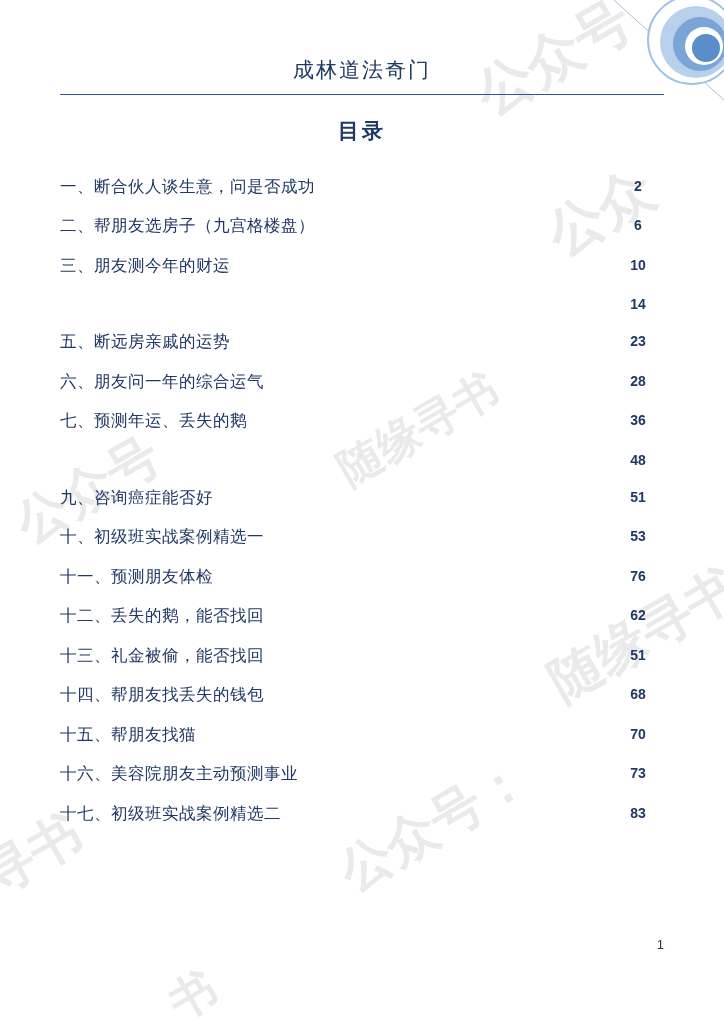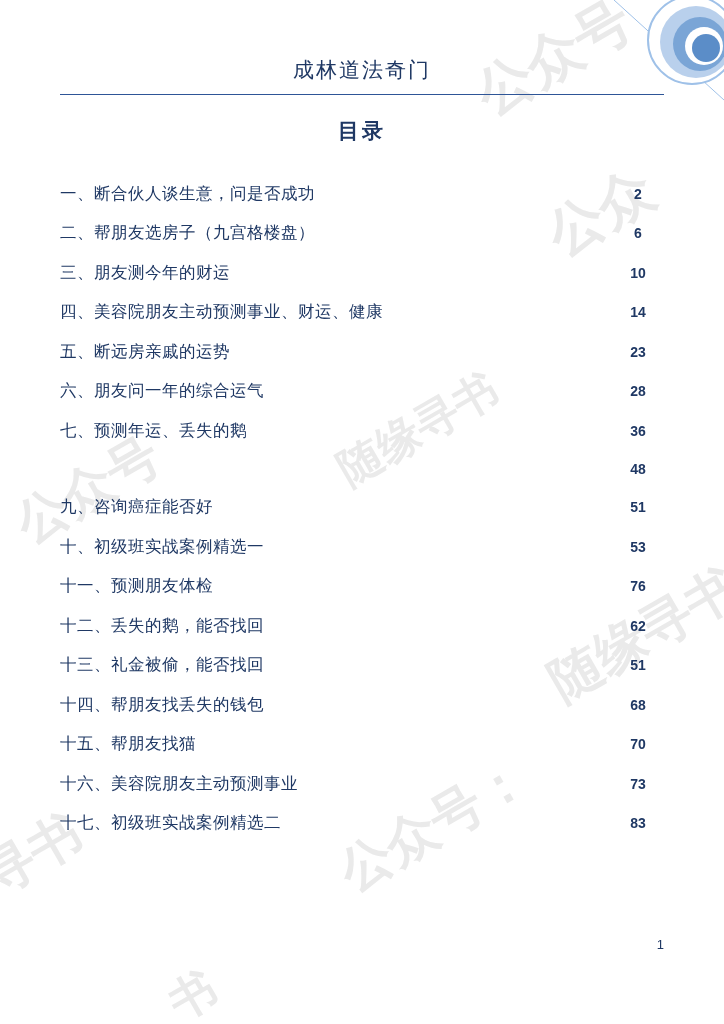--- a/index.html
+++ b/index.html
@@ -71,32 +71,32 @@
     border-top: 1px solid #2e5597;
     margin: 0 0 22px 0;
   }
 
   .toc-heading {
     text-align: center;
     font-size: 21px;
     font-weight: 700;
     color: #1f3864;
     letter-spacing: 3px;
-    margin-bottom: 29px;
+    margin-bottom: 22px;
   }
 
   .toc-list {
     margin: 0;
     padding: 0;
     list-style: none;
   }
 
   .toc-row {
     display: flex;
-    align-items: center;
+    align-items: flex-start;
     font-size: 16.5px;
     line-height: 1;
     padding: 11.5px 0;
     color: #1f3864;
   }
 
   .toc-label {
     flex: 0 0 auto;
     white-space: nowrap;
     letter-spacing: 0.5px;
@@ -165,21 +165,20 @@
         <span class="toc-label">二、帮朋友选房子（九宫格楼盘）</span>
         <span class="toc-dots"></span>
         <span class="toc-page bold">6</span>
       </li>
       <li class="toc-row">
         <span class="toc-label">三、朋友测今年的财运</span>
         <span class="toc-dots"></span>
         <span class="toc-page bold">10</span>
       </li>
       <li class="toc-row">
-        <span class="toc-label">四、美容院朋友主动预测事业、财运、健康</span>
         <span class="toc-dots"></span>
         <span class="toc-page bold">14</span>
       </li>
       <li class="toc-row">
         <span class="toc-label">五、断远房亲戚的运势</span>
         <span class="toc-dots"></span>
         <span class="toc-page">23</span>
       </li>
       <li class="toc-row">
         <span class="toc-label">六、朋友问一年的综合运气</span>

